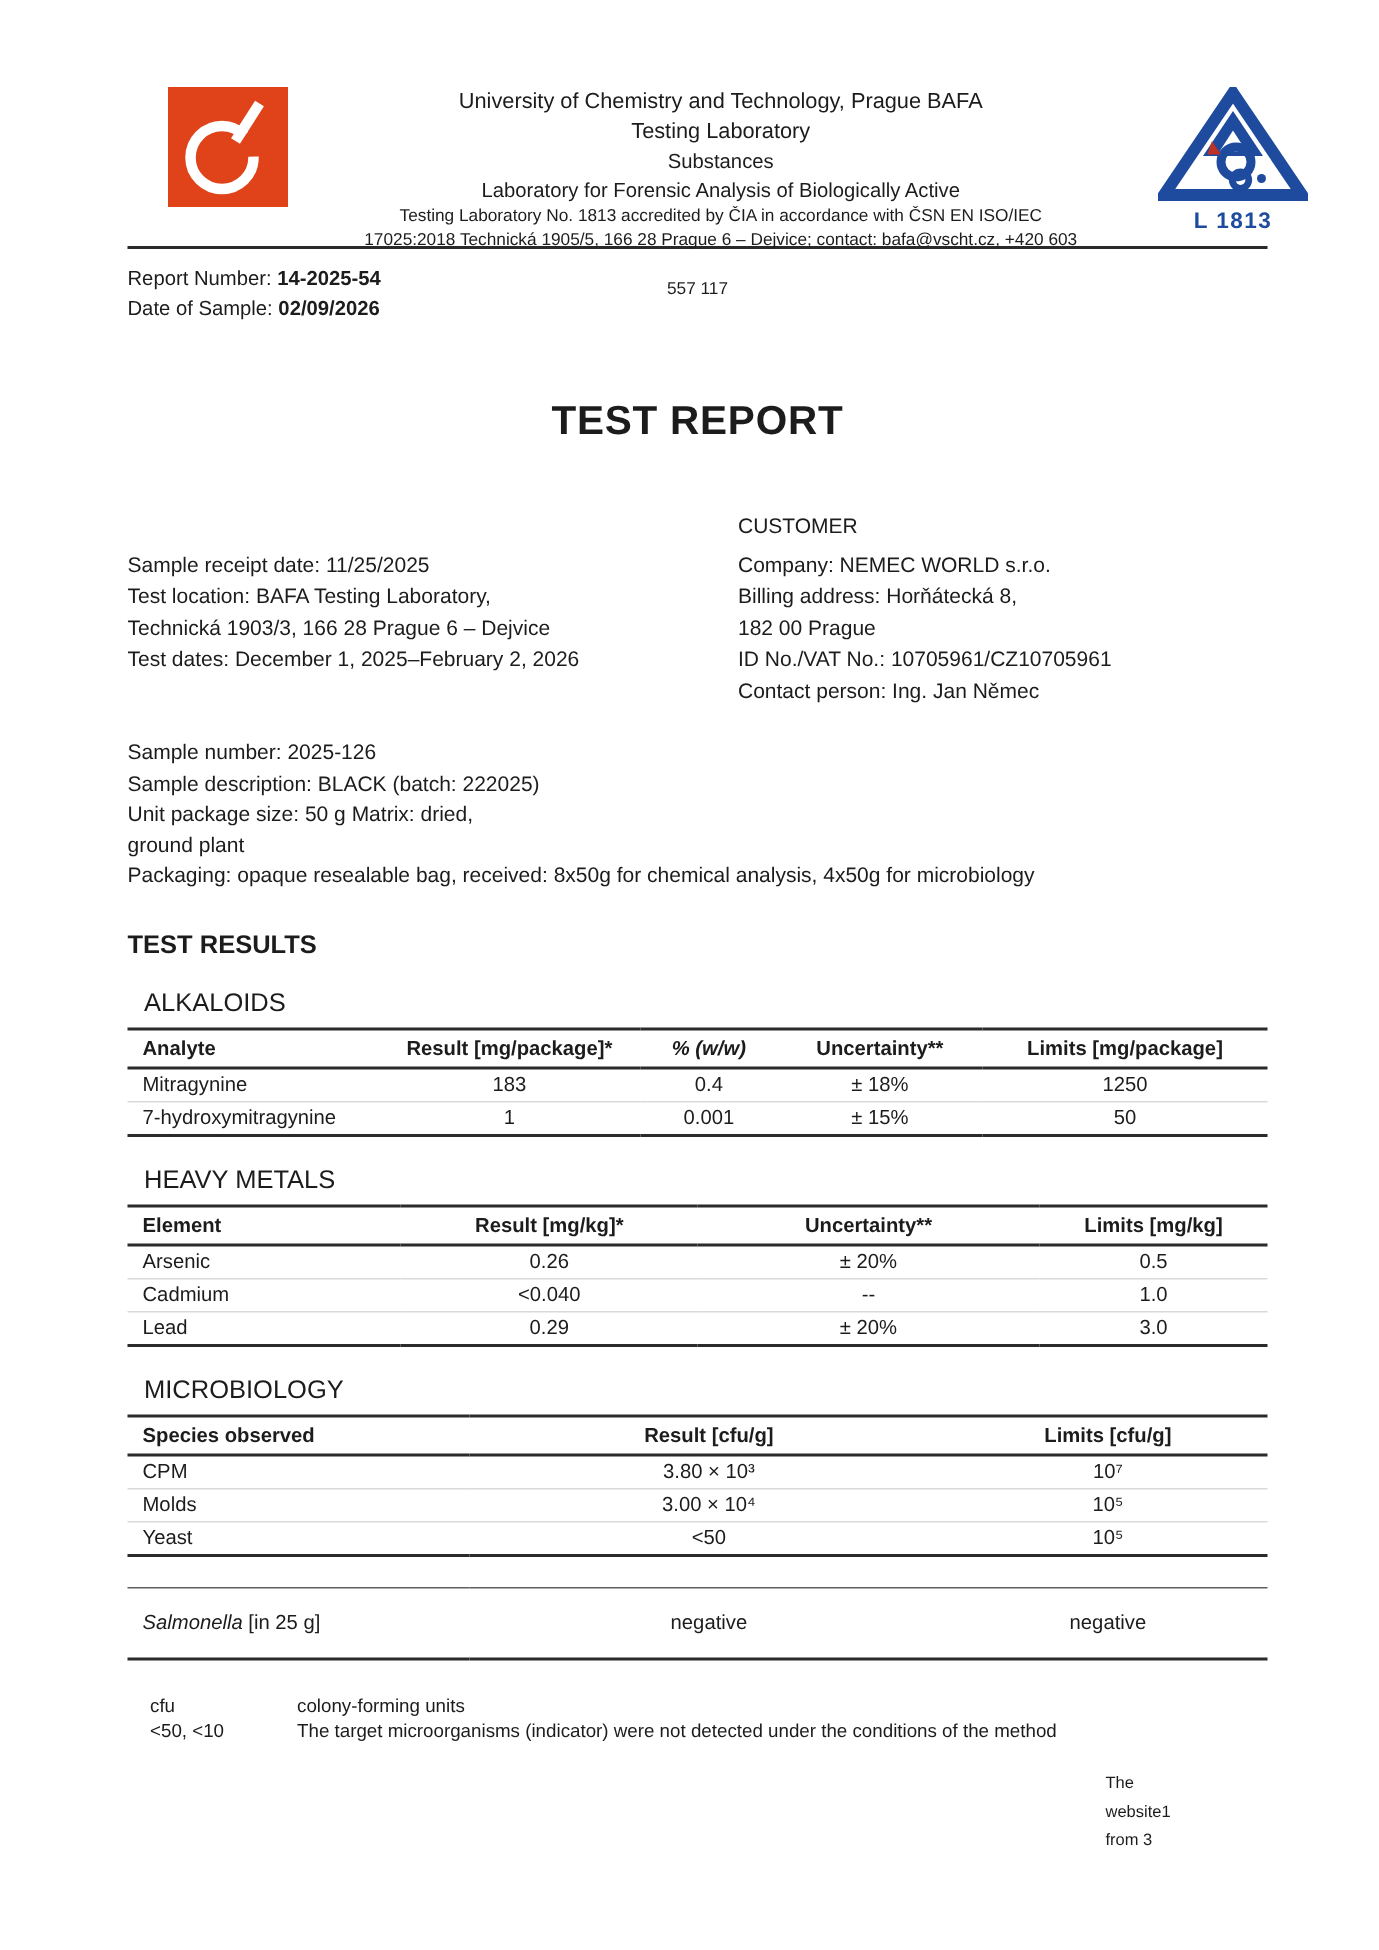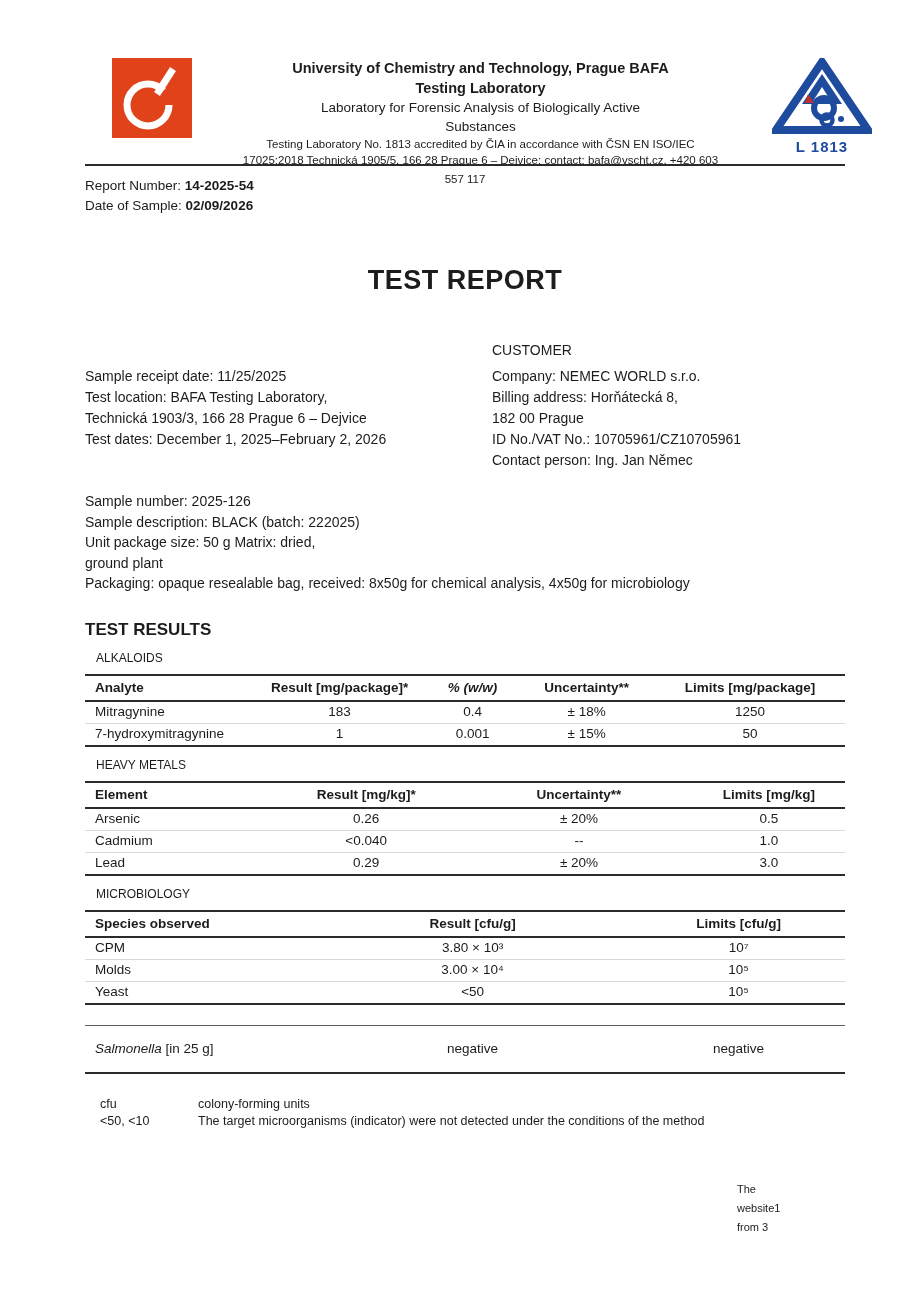--- a/index.html
+++ b/index.html
@@ -5,41 +5,41 @@
   html,body{margin:0;padding:0;background:#ffffff;}
   .page{
     position:relative;width:919px;height:1300px;background:#ffffff;
     font-family:"Liberation Sans", sans-serif;color:#1c1c1c;overflow:hidden;
   }
   .content{padding-left:85px;padding-right:74px;}
   
   .header-row{display:flex;align-items:flex-start;margin-top:58px;}
   .logo-left{width:80px;height:80px;margin-left:27px;flex:0 0 auto;}
   .header-center{flex:1;text-align:center;padding:0 6px;}
-  .h-bold{font-weight:bold;font-size:14.5px;line-height:20px;}
+  .h-bold{font-weight:normal;font-size:14.5px;line-height:20px;}
   .h-reg{font-size:13.5px;line-height:19px;}
   .h-small{font-size:11.5px;line-height:16px;}
   .logo-right{width:106px;flex:0 0 auto;margin-right:-30px;text-align:center;}
   .cia-label{font-weight:bold;font-size:15px;color:#1e4b9e;margin-top:-2px;letter-spacing:1px;}
   .header-rule{border-bottom:2px solid #2a2a2a;margin-top:-4px;}
   .below-rule{position:relative;height:56px;}
-  .phone-cont{position:absolute;top:7px;left:0;right:0;text-align:center;font-size:11.5px;}
+  .phone-cont{position:absolute;top:21px;left:0;right:0;text-align:center;font-size:11.5px;}
   .report-meta{padding-top:10px;font-size:13.5px;line-height:20px;}
   .report-meta b{font-weight:bold;}
   
   .title{margin:42px 0 0 0;text-align:center;font-size:27px;line-height:32px;font-weight:bold;letter-spacing:.5px;}
   
   .info-grid{display:grid;grid-template-columns:407px 1fr;margin-top:44px;font-size:14px;line-height:21px;}
   .info-left{margin-top:26px;}
   .customer-label{margin-bottom:5px;}
   
   .sample-block{margin-top:20px;font-size:14px;line-height:20.5px;}
   
   .results-heading{margin:26px 0 0 0;font-size:17px;font-weight:bold;}
-  .section-label{margin-top:10px;margin-left:11px;font-size:12px;line-height:16px;}
+  .section-label{margin-top:21px;margin-left:11px;font-size:17px;line-height:16px;}
   .rtable{width:100%;border-collapse:collapse;font-size:13.5px;margin-top:8px;border-bottom:2px solid #2b2b2b;}
   .rtable thead th{border-top:2px solid #2b2b2b;border-bottom:2px solid #2b2b2b;font-weight:bold;
     padding:4px 2px;text-align:center;line-height:16px;}
   .rtable tbody td{padding:2.5px 2px;text-align:center;border-top:1px solid #d9d9d9;line-height:16px;}
   .rtable tbody tr:first-child td{border-top:none;}
   .rtable th:first-child,.rtable td:first-child{text-align:left;padding-left:10px;}
   .stable{width:100%;border-collapse:collapse;font-size:13.5px;margin-top:20px;
     border-top:1px solid #5e5e5e;border-bottom:2px solid #2b2b2b;}
   .stable td{padding:15px 2px;text-align:center;line-height:16px;}
   .stable td:first-child{text-align:left;padding-left:10px;}
@@ -60,22 +60,22 @@
       <div class="logo-left">
         <svg width="80" height="80" viewBox="0 0 80 80">
           <rect x="0" y="0" width="80" height="80" fill="#e0431a"></rect>
           <circle cx="36" cy="47" r="21" fill="none" stroke="#ffffff" stroke-width="7" pathLength="100" stroke-dasharray="88 12"></circle>
           <path d="M61,11 L45,36" fill="none" stroke="#ffffff" stroke-width="7"></path>
         </svg>
       </div>
       <div class="header-center">
         <div class="h-bold">University of Chemistry and Technology, Prague BAFA</div>
         <div class="h-bold">Testing Laboratory</div>
+        <div class="h-reg">Substances</div>
         <div class="h-reg">Laboratory for Forensic Analysis of Biologically Active</div>
-        <div class="h-reg">Substances</div>
         <div class="h-small">Testing Laboratory No. 1813 accredited by ČIA in accordance with ČSN EN ISO/IEC</div>
         <div class="h-small">17025:2018 Technická 1905/5, 166 28 Prague 6 – Dejvice; contact: bafa@vscht.cz, +420 603</div>
       </div>
       <div class="logo-right">
         <svg width="100" height="78" viewBox="0 0 100 78">
           <path d="M50,4 L96,72 L4,72 Z" fill="none" stroke="#1e4b9e" stroke-width="8"></path>
           <path d="M50,16 L70,46 L30,46 Z" fill="#1e4b9e"></path>
           <path d="M50,29 L59,43 L41,43 Z" fill="#ffffff"></path>
           <circle cx="52" cy="50" r="10" fill="none" stroke="#1e4b9e" stroke-width="6"></circle>
           <circle cx="55" cy="62" r="5.5" fill="none" stroke="#1e4b9e" stroke-width="4.5"></circle>

